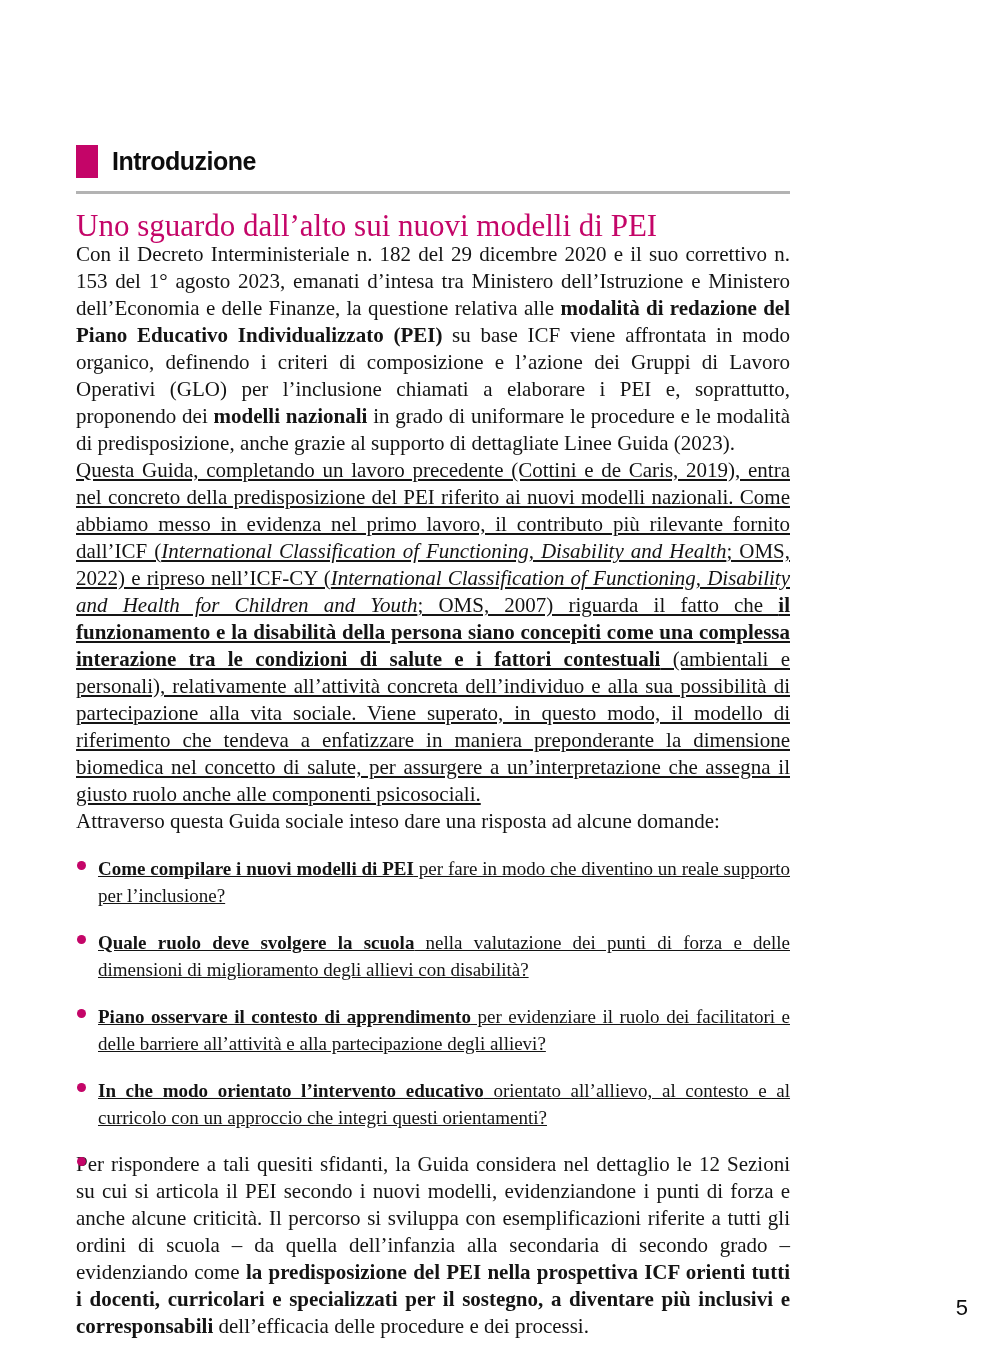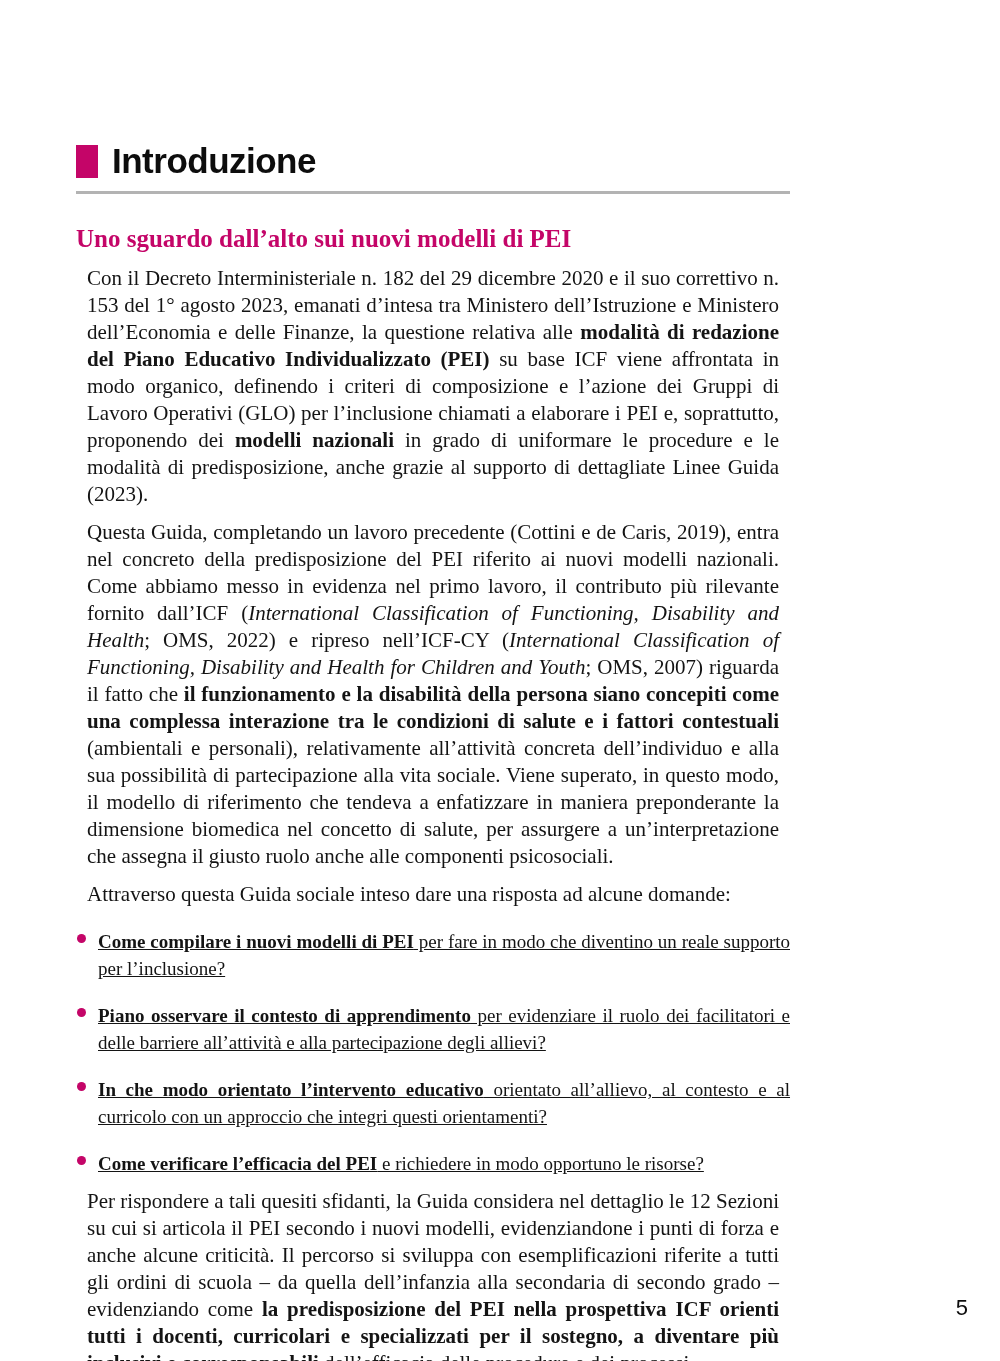--- a/index.html
+++ b/index.html
@@ -29,47 +29,47 @@
   }
   .section-marker{
     width:22px;
     height:33px;
     background:var(--accent);
     flex:0 0 auto;
   }
   .page-title{
     font-family:"Liberation Sans", sans-serif;
     font-weight:700;
-    font-size:35px;
+    font-size:25px;
     line-height:38px;
     letter-spacing:-0.5px;
     color:#0d0d0d;
     margin-left:14px;
   }
   .rule{
     height:3px;
     background:var(--rule);
     margin-top:11px;
     width:100%;
   }
   .subheading{
-    margin-top:30px;
-    font-size:25px;
+    margin-top:17px;
+    font-size:31px;
     line-height:30px;
-    font-weight:700;
+    font-weight:400;
     color:var(--accent);
   }
   p.body-par{
-    margin:11px;
+    margin:0;
     text-align:justify;
     font-size:21px;
     line-height:27px;
   }
   .par-1{margin-top:7px;}
-  .par-2{margin-top:13px;}
+  .par-2{margin-top:13px;text-decoration:underline;}
   .par-intro{margin-top:24px;}
   .par-final{margin-top:13px;}
   .b{font-weight:700;}
   .i{font-style:italic;}
   ul.bullet-list{
     list-style:none;
     margin:9px 0 0 0;
     padding:0;
   }
   ul.bullet-list li{
@@ -121,29 +121,32 @@
 
     <p class="body-par par-intro">Attraverso questa Guida sociale inteso dare una risposta ad alcune domande:</p>
 
     <ul class="bullet-list">
       <li>
         <span class="bullet-dot"></span>
         <span><span class="b">Come compilare i nuovi modelli di PEI</span><span> per fare in modo che diventino un reale supporto per l’inclusione?</span></span>
       </li>
       <li>
         <span class="bullet-dot"></span>
+        <span><span class="b">Quale ruolo deve svolgere la scuola</span><span> nella valutazione dei punti di forza e delle dimensioni di miglioramento degli allievi con disabilità?</span></span>
+      </li>
+      <li>
+        <span class="bullet-dot"></span>
         <span><span class="b">Piano osservare il contesto di apprendimento</span><span> per evidenziare il ruolo dei facilitatori e delle barriere all’attività e alla partecipazione degli allievi?</span></span>
       </li>
       <li>
         <span class="bullet-dot"></span>
         <span><span class="b">In che modo orientato l’intervento educativo</span><span> orientato all’allievo, al contesto e al curricolo con un approccio che integri questi orientamenti?</span></span>
       </li>
       <li>
         <span class="bullet-dot"></span>
-        <span><span class="b">Come verificare l’efficacia del PEI</span><span> e richiedere in modo opportuno le risorse?</span></span>
       </li>
     </ul>
 
     <p class="body-par par-final"><span>Per rispondere a tali quesiti sfidanti, la Guida considera nel dettaglio le 12 Sezioni su cui si articola il PEI secondo i nuovi modelli, evidenziandone i punti di forza e anche alcune criticità. Il percorso si sviluppa con esemplificazioni riferite a tutti gli ordini di scuola – da quella dell’infanzia alla secondaria di secondo grado – evidenziando come </span><span class="b">la predisposizione del PEI nella prospettiva ICF orienti tutti i docenti, curricolari e specializzati per il sostegno, a diventare più inclusivi e corresponsabili</span><span> dell’efficacia delle procedure e dei processi.</span></p>
 
   </div>
 
   <div class="page-number">5</div>
 </div>
 

